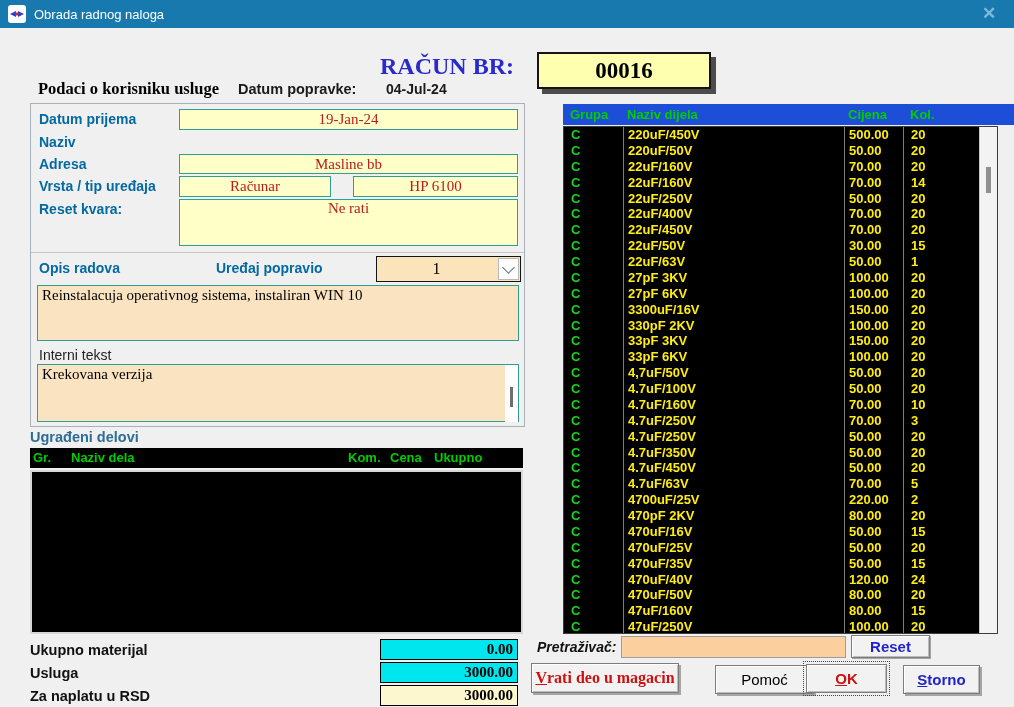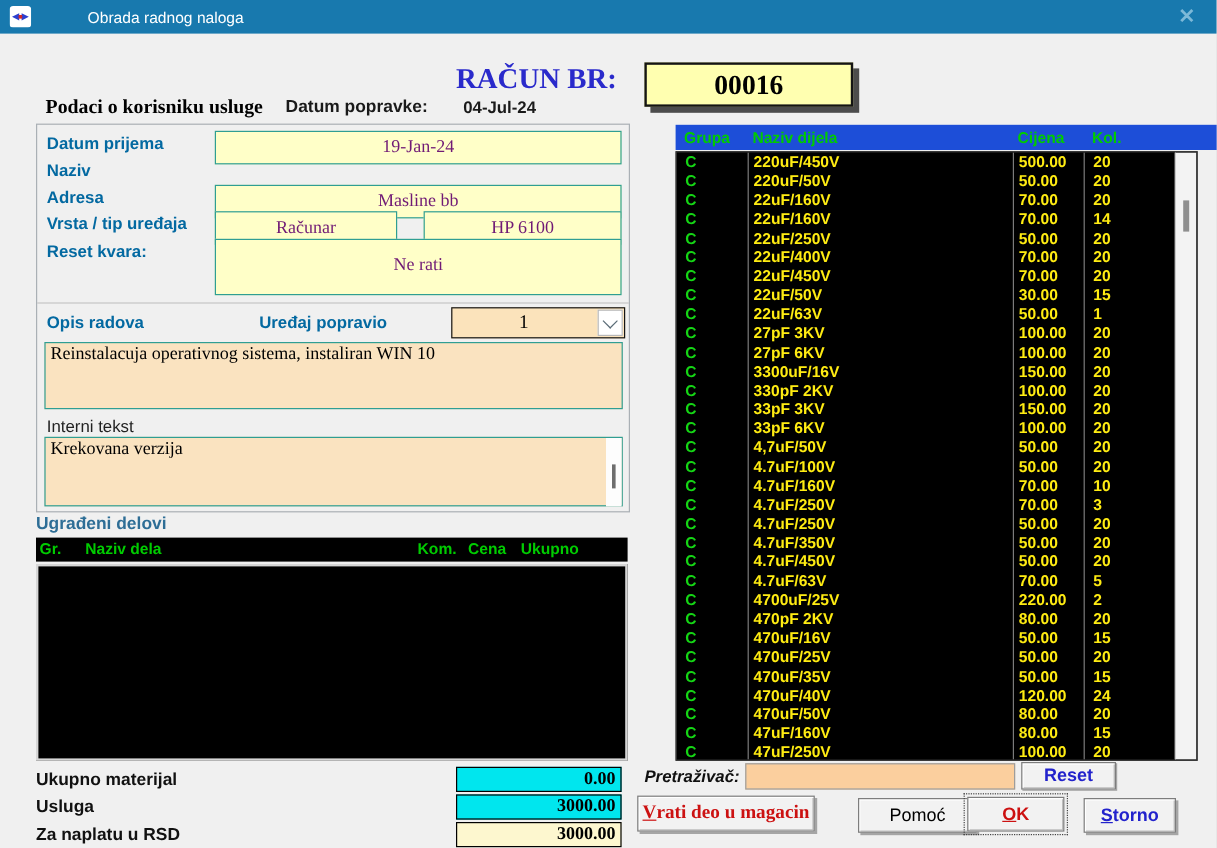--- a/index.html
+++ b/index.html
@@ -1,20 +1,20 @@
 <!DOCTYPE html>
 <html><head>
 <meta charset="utf-8">
 <style>
   html,body{margin:0;padding:0;background:#d8d8d8;}
   .window{position:relative;width:1014px;height:707px;background:#f0f0f0;overflow:hidden;
           font-family:"Liberation Sans",sans-serif;}
   
   .titlebar{position:absolute;left:0;top:0;width:1014px;height:28px;background:#1879ae;
-            display:flex;align-items:center;gap:39px;}
+            display:flex;align-items:center;}
   .app-icon{width:18px;height:18px;margin-left:8px;flex:0 0 auto;}
   .title-text{color:#ffffff;font-size:13px;margin-left:8px;}
   .close-x{position:absolute;right:14px;top:3px;color:#7db9d8;font-size:17px;font-weight:bold;
            width:22px;text-align:center;cursor:default;}
   .body{position:absolute;left:0;top:28px;width:1014px;height:679px;}
 
   
   .racun-label{position:absolute;left:380px;top:25px;font-family:"Liberation Serif",serif;
                font-weight:bold;font-size:24px;color:#2a2acb;}
   .racun-box{position:absolute;left:537px;top:24px;width:170px;height:33px;background:#ffffb0;
@@ -24,22 +24,22 @@
   .podaci-label{position:absolute;left:38px;top:51px;font-family:"Liberation Serif",serif;
                 font-weight:bold;font-size:16.5px;color:#000;}
   .dp-label{position:absolute;left:238px;top:53px;font-weight:bold;font-size:14.5px;color:#1a1a1a;}
   .dp-value{position:absolute;left:386px;top:53px;font-weight:bold;font-size:14px;color:#1a1a1a;}
 
   
   .group{position:absolute;left:30px;top:75px;width:493px;height:322px;border:1px solid #aab0b5;
          background:#f0f0f0;}
   .g-lbl{position:absolute;left:8px;font-weight:bold;font-size:14px;color:#0369a1;}
   .field{position:absolute;background:#ffffc8;border:1px solid #2f9e93;
-         font-family:"Liberation Serif",serif;font-size:15px;color:#701a75;text-align:center;
-         box-sizing:border-box;padding:13px;}
+         font-family:"Liberation Serif",serif;font-size:15px;color:#b91c1c;text-align:center;
+         box-sizing:border-box;padding:0;}
   input.field{outline:none;}
   .ta{position:absolute;background:#fae3c0;border:1px solid #2f9e93;box-sizing:border-box;
       font-family:"Liberation Serif",serif;font-size:15px;color:#000;padding:1px 4px;}
   .divider{position:absolute;left:0;top:148px;width:100%;height:1px;background:#c6c6c6;}
   .combo{position:absolute;left:345px;top:152px;width:145px;height:26px;background:#fbe3bb;
          border:1.5px solid #141414;box-sizing:border-box;}
   .combo-val{position:absolute;left:0;right:24px;top:0;bottom:0;text-align:center;
              font-family:"Liberation Serif",serif;font-size:16px;line-height:23px;}
   .combo-btn{position:absolute;right:1px;top:1px;bottom:1px;width:21px;background:#ffffff;
              border:1px solid #b9b9b9;box-sizing:border-box;display:flex;align-items:center;justify-content:center;}

